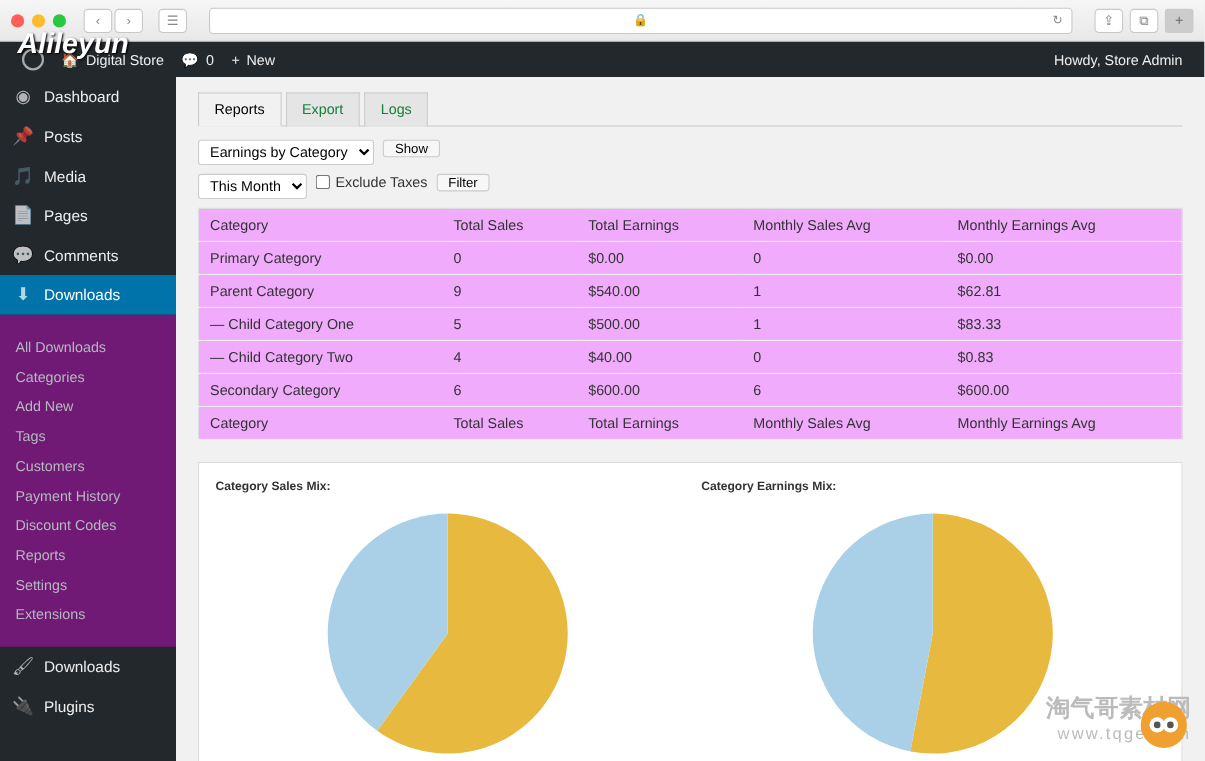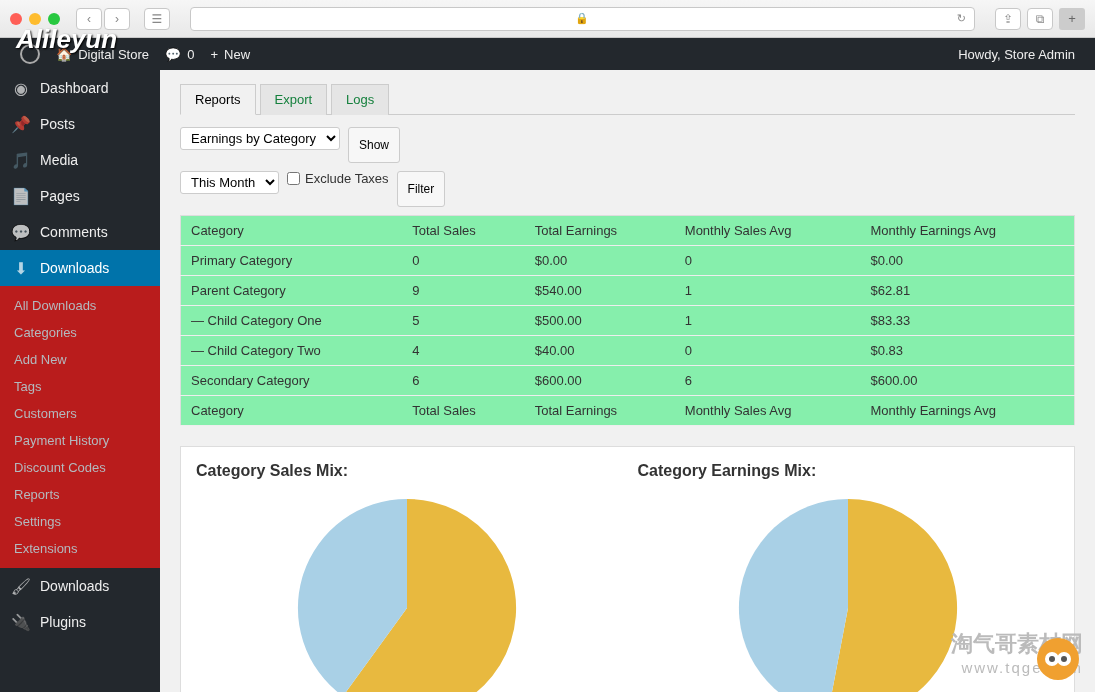--- a/index.html
+++ b/index.html
@@ -23,43 +23,43 @@
 .wp-bar .spacer { flex: 1; }
 .wp-logo { width: 20px; height: 20px; border: 2px solid #aaa; border-radius: 50%; display: inline-block; position: relative; }
 
 
 .layout { display: flex; height: calc(692px - 38px - 32px); }
 .sidebar { width: 160px; background: #23282d; color: #eee; overflow-y: auto; flex-shrink: 0; }
 .sidebar .menu-item { display: flex; align-items: center; gap: 10px; padding: 9px 12px; cursor: pointer; font-size: 14px; color: #eee; }
 .sidebar .menu-item.top { font-weight: 400; }
 .sidebar .menu-item.active { background: #0073aa; color: #fff; position: relative; }
 .sidebar .menu-item.active::after { content: ""; position: absolute; right: -8px; top: 50%; margin-top: -8px; border: 8px solid transparent; border-right-color: #f1f1f1; }
-.sidebar .submenu { background: #b91c1c; padding: 6px 0; }
+.sidebar .submenu { background: #701a75; padding: 16px 0; }
 .sidebar .submenu .sub-item { padding: 6px 12px 6px 14px; font-size: 13px; color: #b4b9be; cursor: pointer; }
 .icon { width: 18px; height: 18px; display: inline-flex; align-items: center; justify-content: center; font-size: 16px; opacity: 0.7; }
 
 
 .content { flex: 1; padding: 14px 20px; overflow-y: auto; background: #f1f1f1; }
 .nav-tabs { display: flex; border-bottom: 1px solid #ccc; margin-bottom: 12px; }
 .nav-tab { padding: 7px 14px; background: #e5e5e5; border: 1px solid #ccc; border-bottom: none; margin-right: 4px; margin-bottom: -1px; cursor: pointer; font-size: 13px; color: #15803d; }
 .nav-tab.active { background: #f1f1f1; border-bottom: 1px solid #f1f1f1; color: #000; }
 
 .filter-row { display: flex; align-items: flex-start; gap: 8px; margin-bottom: 8px; font-size: 13px; }
 .wp-select { padding: 2px 6px; border: 1px solid #ccc; background: #fff; border-radius: 3px; font-size: 13px; }
-.wp-btn { padding: 10px 10px; border: 1px solid #ccc; background: #f7f7f7; border-radius: 3px; font-size: 12px; cursor: pointer; }
+.wp-btn { padding: 0 10px; border: 1px solid #ccc; background: #f7f7f7; border-radius: 3px; font-size: 12px; cursor: pointer; }
 .checkbox-wrap { display: flex; align-items: center; gap: 5px; }
 
-.report-table { width: 100%; border-collapse: collapse; background: #86efac; border: 1px solid #ddd; margin-bottom: 20px; }
+.report-table { width: 100%; border-collapse: collapse; background: #f0abfc; border: 1px solid #ddd; margin-bottom: 20px; }
 .report-table th, .report-table td { text-align: left; padding: 7px 10px; border-bottom: 1px solid #eee; font-size: 13px; font-weight: 400; }
 .report-table thead th { color: #333; }
 .report-table tfoot th { border-top: 1px solid #ddd; }
 
 .charts-panel { background: #fff; border: 1px solid #ddd; padding: 15px; display: flex; gap: 20px; }
 .chart-col { flex: 1; }
-.chart-title { font-size: 16px; font-weight: bold; margin-bottom: 8px; }
+.chart-title { font-size: 11px; font-weight: bold; margin-bottom: 8px; }
 .pie-wrap { display: flex; justify-content: center; margin-bottom: 12px; }
 
 .watermark-logo { position: absolute; top: 24px; left: 16px; font-size: 26px; font-weight: bold; font-style: italic; color: #fff; text-shadow: 1px 1px 2px #000; z-index: 100; pointer-events: none; }
 .watermark-right { position: absolute; right: 12px; bottom: 16px; text-align: right; color: #bbb; z-index: 100; pointer-events: none; }
 .watermark-right .big { font-size: 22px; font-weight: bold; }
 .watermark-right .small { font-size: 15px; letter-spacing: 2px; }
 .mascot { position: absolute; right: 16px; bottom: 12px; width: 42px; height: 42px; background: #f0a030; border-radius: 50%; z-index: 101; pointer-events: none; display:flex; align-items:center; justify-content:center; }
 </style>
 </head>
 <body>

